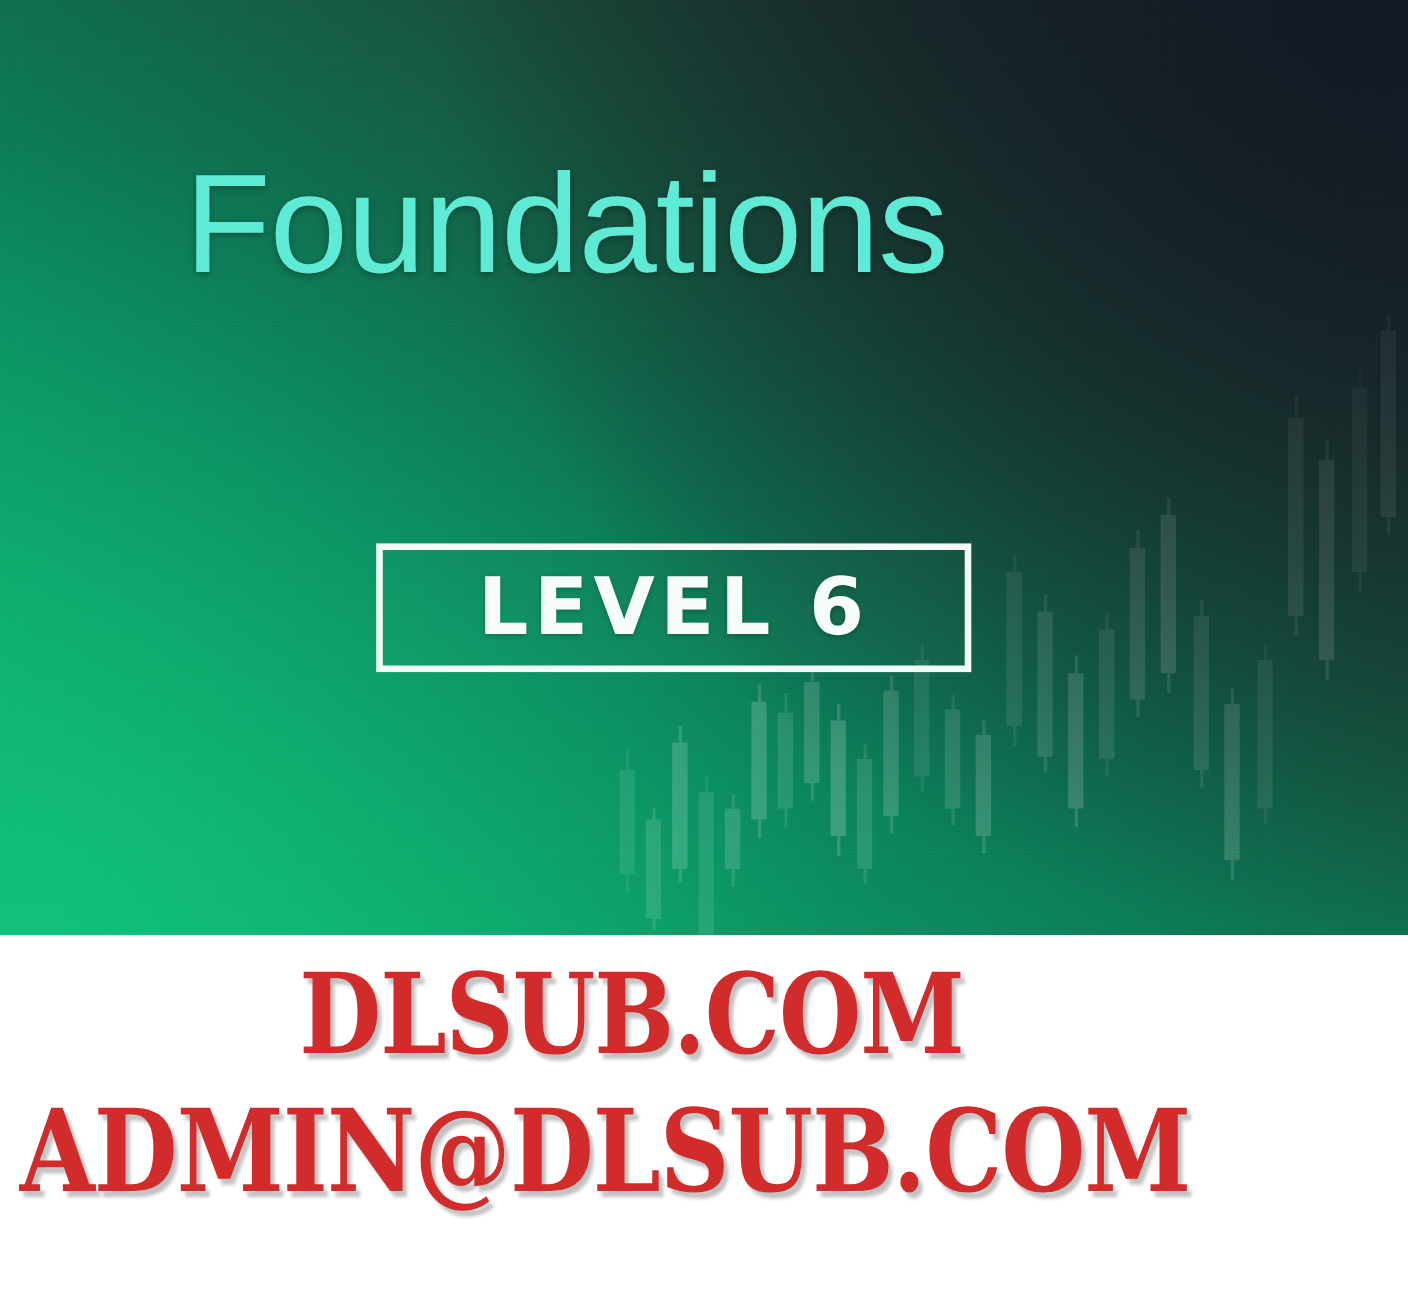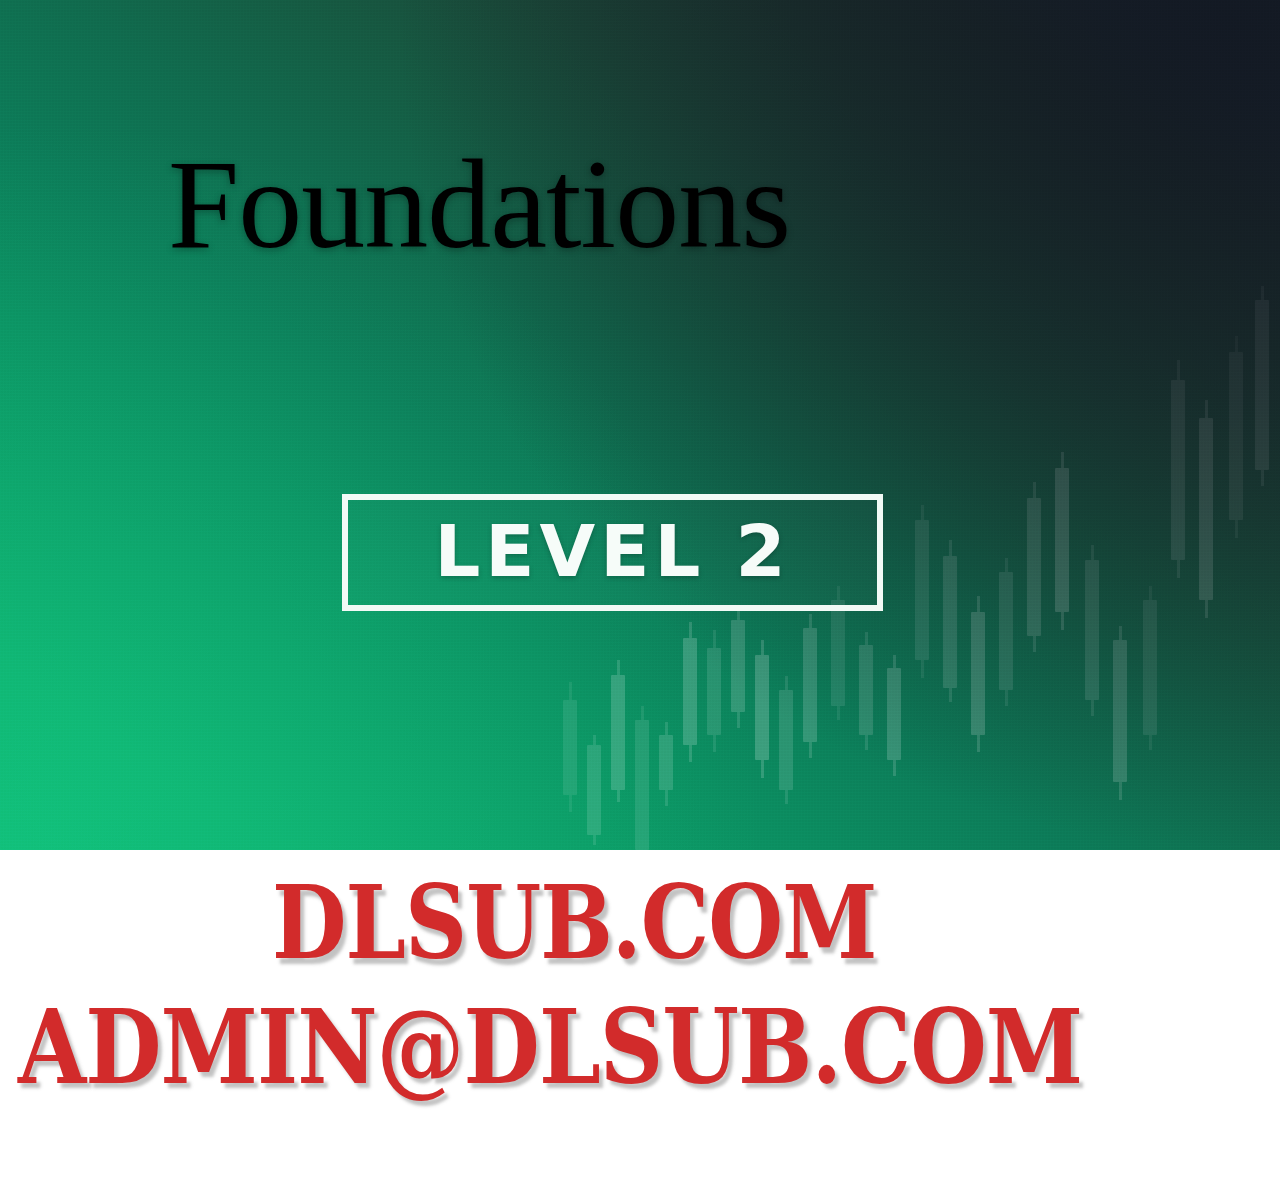--- a/index.html
+++ b/index.html
@@ -101,22 +101,22 @@
     left: 0;
     top: 0;
     width: 1280px;
     height: 850px;
   }
   .course-title {
     position: absolute;
     left: 168px;
     top: 140px;
     width: 1000px;
-    color: #000000;
-    font-family: Liberation Serif, serif;
+    color: #5eead4;
+    font-family: Liberation Sans, sans-serif;
     font-weight: 300;
     font-size: 128px;
     line-height: 1.0;
     letter-spacing: -1px;
     white-space: nowrap;
     text-shadow: 0 2px 7px rgba(0,0,0,0.30);
   }
   .course-subtitle {
     position: absolute;
     left: 172px;
@@ -325,21 +325,21 @@
       </div>
 
     <div class="hero-vignette"></div>
     <div class="hero-noise"></div>
 
     <div class="title-block">
       <div class="course-title">Foundations</div>
 
       <div class="level-badge">
         <div class="level-badge-inner">
-          <span class="level-label">LEVEL 2</span>
+          <span class="level-label">LEVEL 6</span>
         </div>
       </div>
     </div>
   </div>
 
   <div class="watermark-area">
     <div class="wm wm-1">DLSUB.COM</div>
     <div class="wm wm-2">ADMIN@DLSUB.COM</div>
   </div>
 

